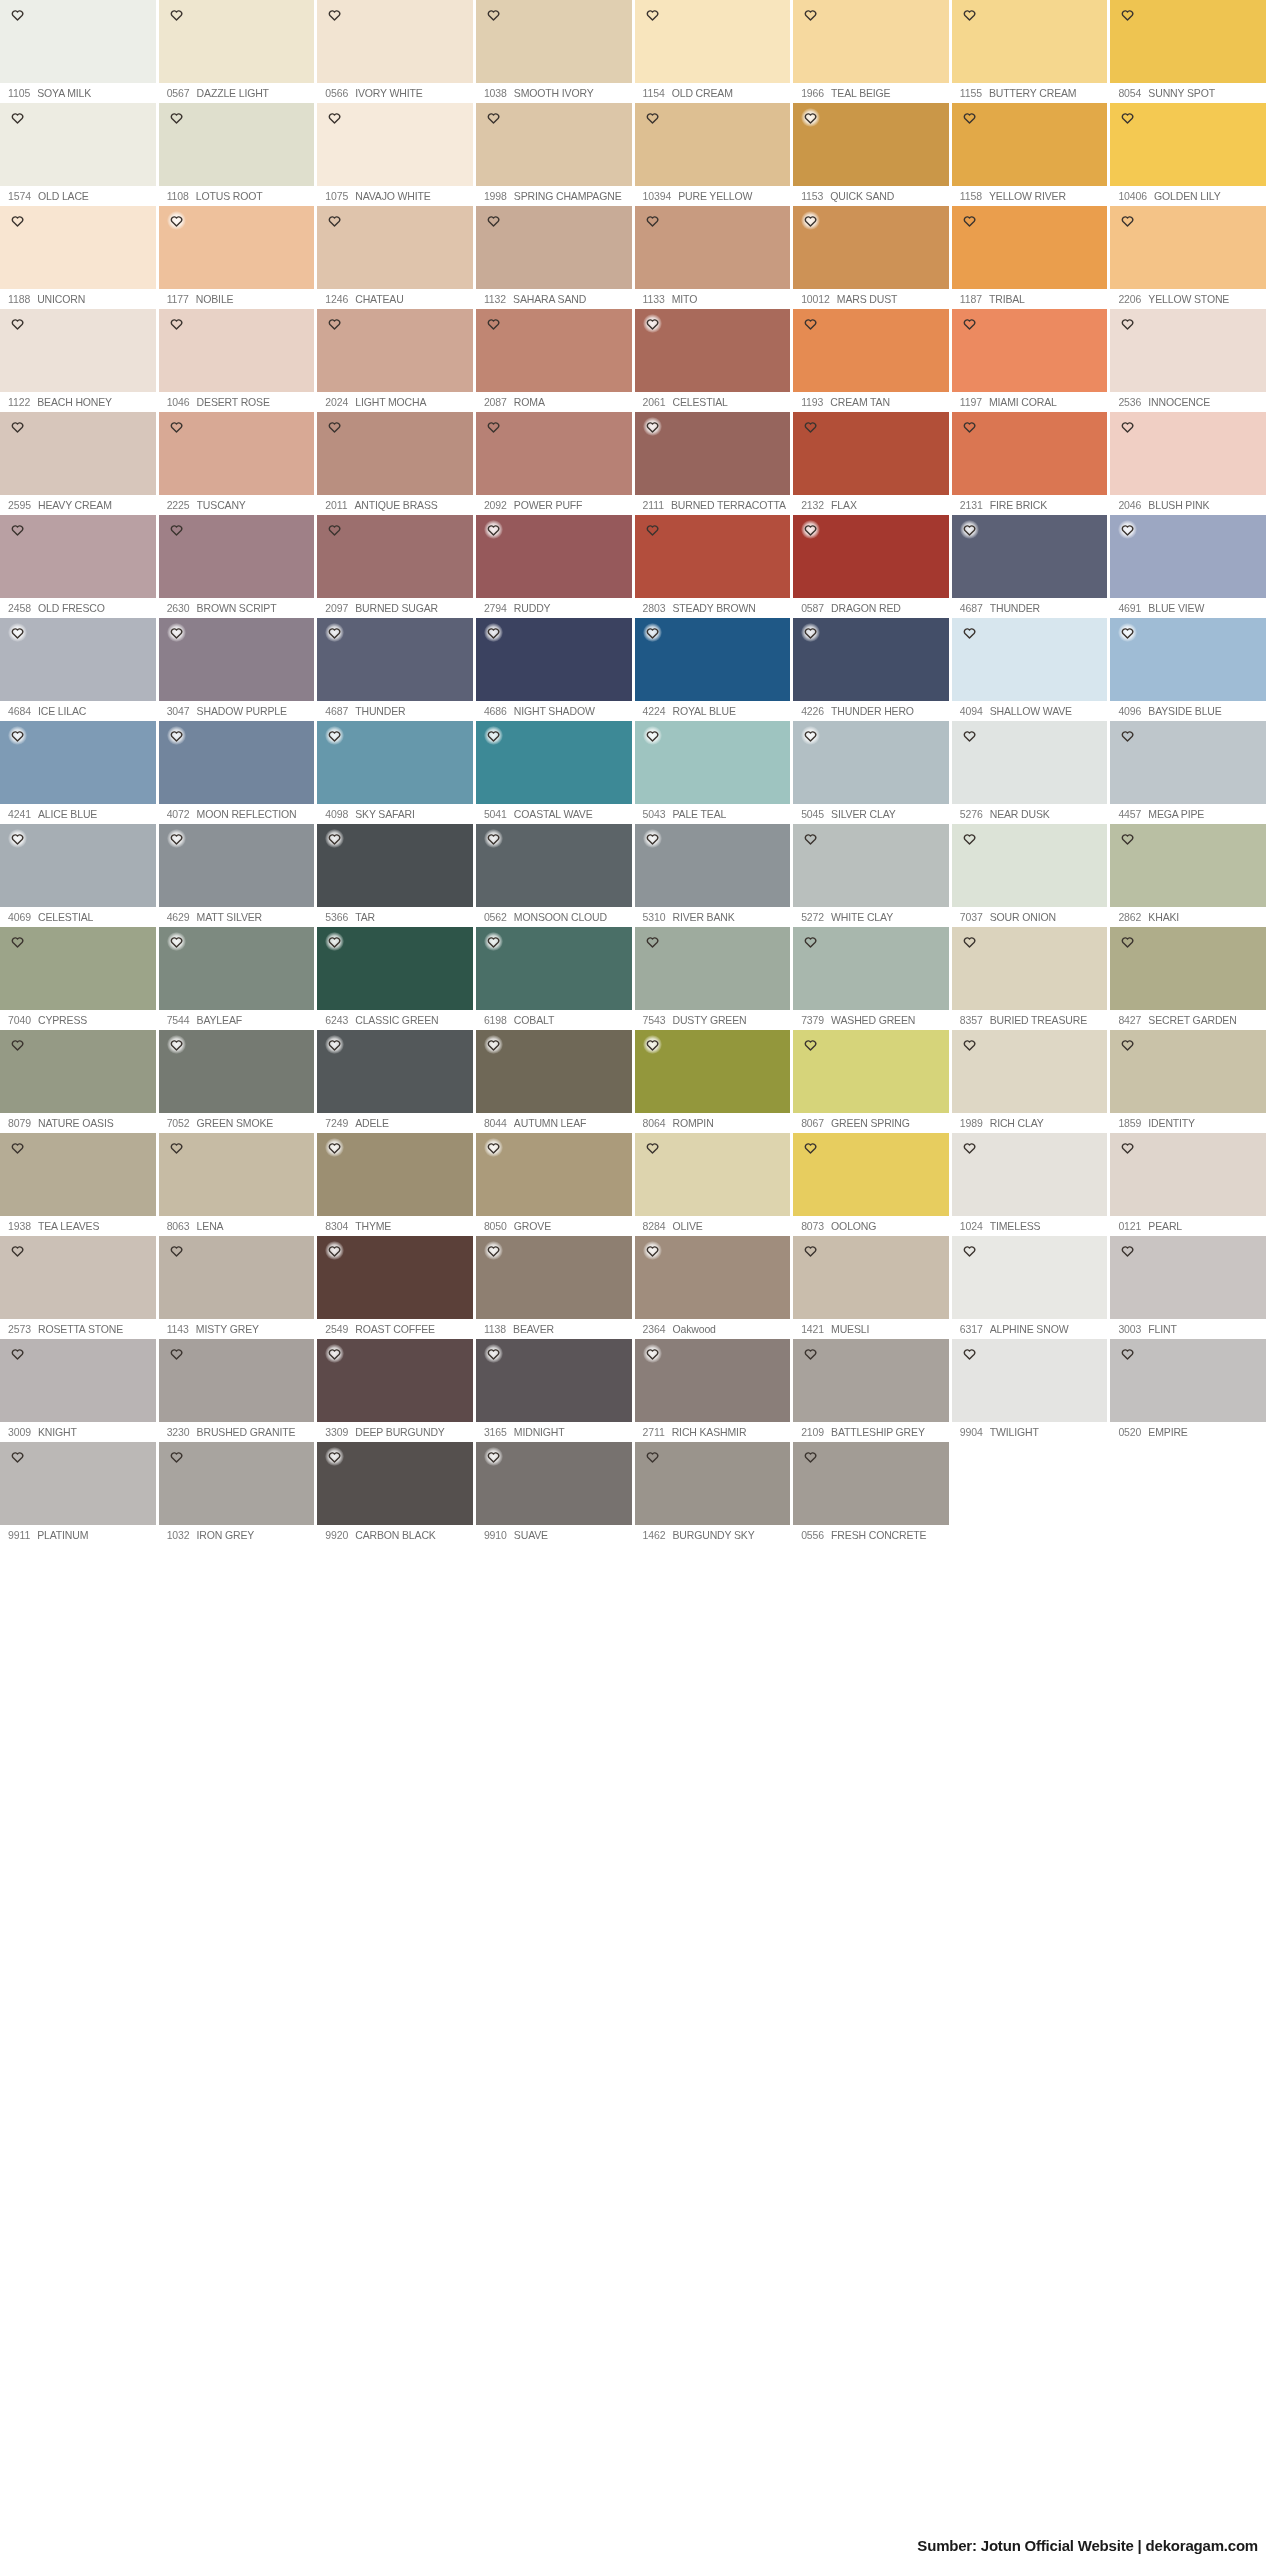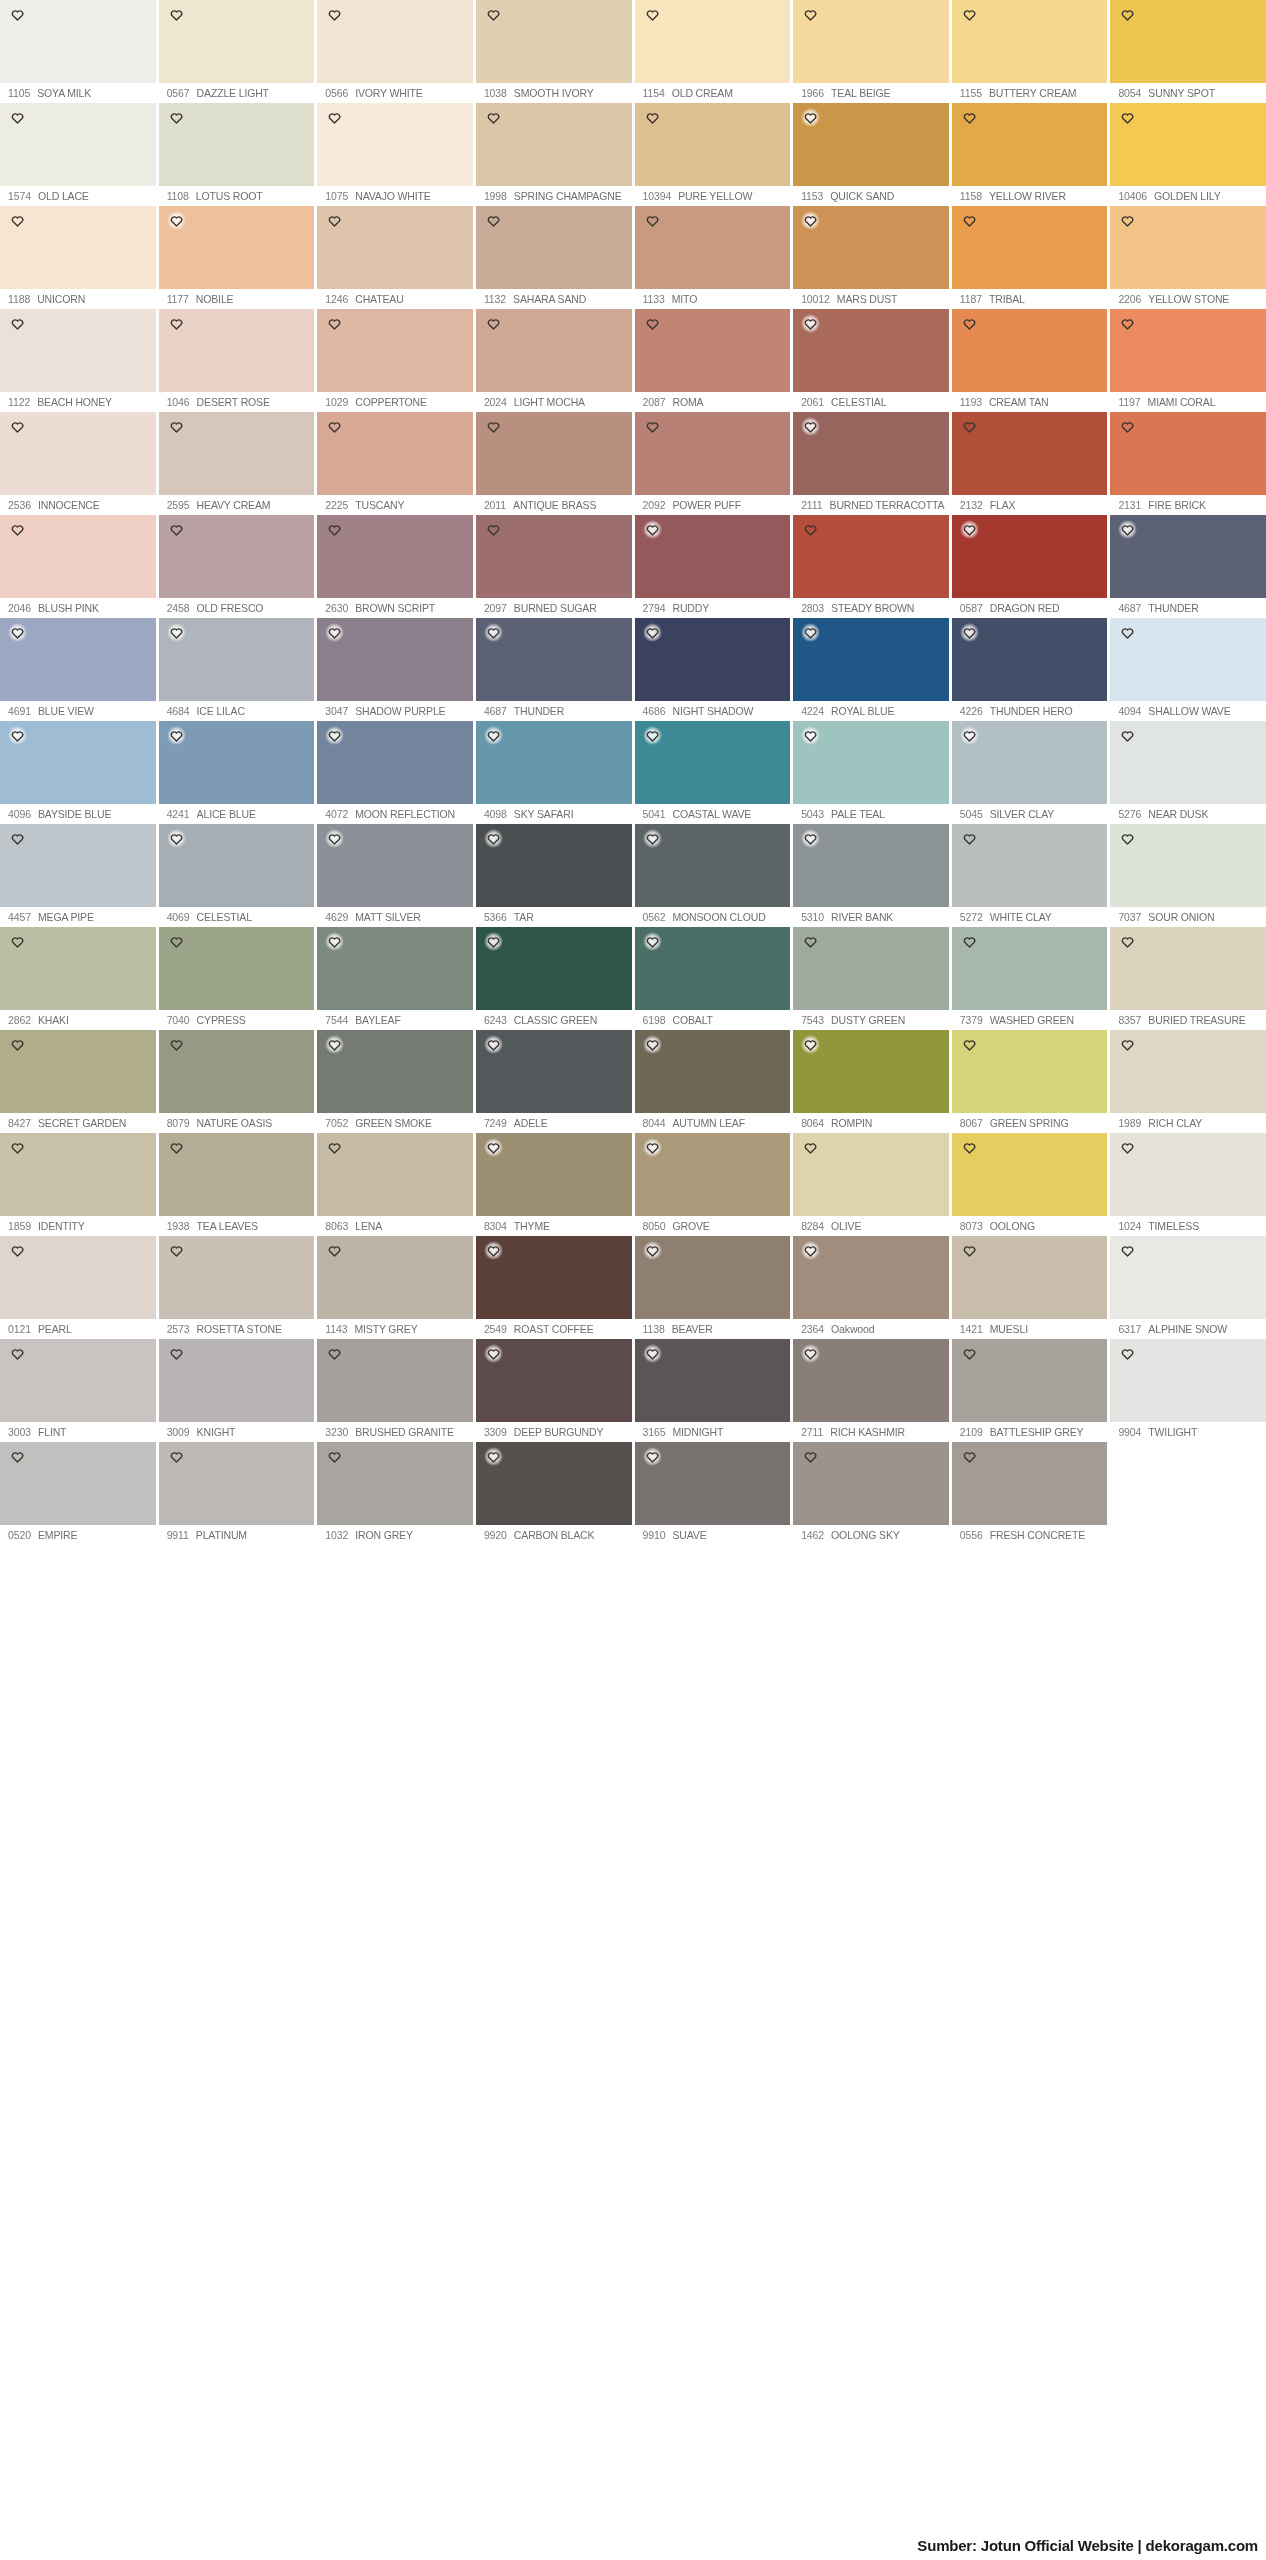--- a/index.html
+++ b/index.html
@@ -426,33 +426,20 @@
               <path d="M12 20.3 3.6 12A5.3 5.3 0 0 1 12 5.4 5.3 5.3 0 0 1 20.4 12z"></path>
             </svg>
           </div>
         </div>
         <div class="swatch-label">
           <span class="code">1046</span>
           <span class="cname">DESERT ROSE</span>
         </div>
       </div>
       <div class="swatch-cell">
-        <div class="swatch-color" style="background-color: rgb(223, 184, 163);">
-          <div class="fav-btn">
-            <svg width="13" height="12" viewBox="0 0 24 22" fill="none" stroke="#3b342f" stroke-width="2.6" stroke-linejoin="round" stroke-linecap="round">
-              <path d="M12 20.3 3.6 12A5.3 5.3 0 0 1 12 5.4 5.3 5.3 0 0 1 20.4 12z"></path>
-            </svg>
-          </div>
-        </div>
-        <div class="swatch-label">
-          <span class="code">1029</span>
-          <span class="cname">COPPERTONE</span>
-        </div>
-      </div>
-      <div class="swatch-cell">
         <div class="swatch-color" style="background-color: rgb(207, 167, 149);">
           <div class="fav-btn">
             <svg width="13" height="12" viewBox="0 0 24 22" fill="none" stroke="#3b342f" stroke-width="2.6" stroke-linejoin="round" stroke-linecap="round">
               <path d="M12 20.3 3.6 12A5.3 5.3 0 0 1 12 5.4 5.3 5.3 0 0 1 20.4 12z"></path>
             </svg>
           </div>
         </div>
         <div class="swatch-label">
           <span class="code">2024</span>
           <span class="cname">LIGHT MOCHA</span>
@@ -1618,21 +1605,21 @@
       <div class="swatch-cell">
         <div class="swatch-color" style="background-color: rgb(154, 148, 140);">
           <div class="fav-btn">
             <svg width="13" height="12" viewBox="0 0 24 22" fill="none" stroke="#3b342f" stroke-width="2.6" stroke-linejoin="round" stroke-linecap="round">
               <path d="M12 20.3 3.6 12A5.3 5.3 0 0 1 12 5.4 5.3 5.3 0 0 1 20.4 12z"></path>
             </svg>
           </div>
         </div>
         <div class="swatch-label">
           <span class="code">1462</span>
-          <span class="cname">OOLONG SKY</span>
+          <span class="cname">BURGUNDY SKY</span>
         </div>
       </div>
       <div class="swatch-cell">
         <div class="swatch-color" style="background-color: rgb(162, 156, 149);">
           <div class="fav-btn">
             <svg width="13" height="12" viewBox="0 0 24 22" fill="none" stroke="#3b342f" stroke-width="2.6" stroke-linejoin="round" stroke-linecap="round">
               <path d="M12 20.3 3.6 12A5.3 5.3 0 0 1 12 5.4 5.3 5.3 0 0 1 20.4 12z"></path>
             </svg>
           </div>
         </div>

